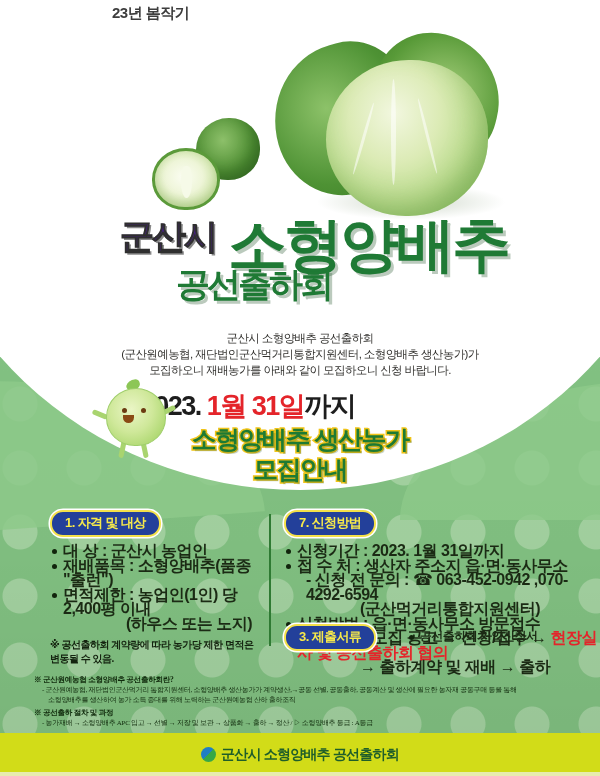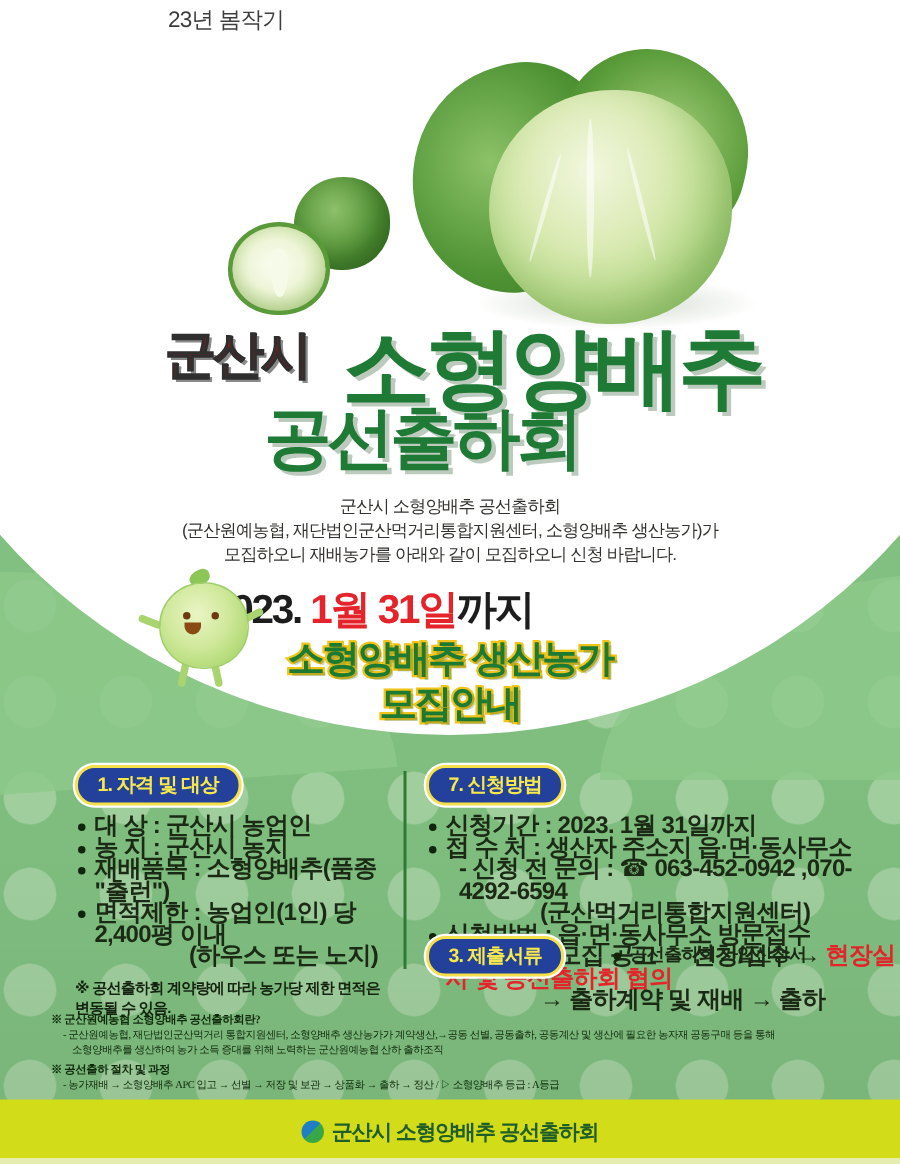--- a/index.html
+++ b/index.html
@@ -87,36 +87,36 @@
     border-radius:50% 50% 48% 48%;
     box-shadow:inset 0 -4px 10px rgba(120,160,90,.35);
     border:3px solid #5b9a3a;
   }
   .half-core{
     position:absolute;left:42%;top:26%;width:18%;height:58%;
     background:#f6fae8;border-radius:40% 40% 50% 50%;
   }
   .kicker{
     position:absolute;left:112px;top:4px;
-    font-size:15px;font-weight:normal;color:#3d3d3d;letter-spacing:-.5px;
+    font-size:15px;font-weight:bold;color:#3d3d3d;letter-spacing:-.5px;
   }
   .city{
-    position:absolute;left:110px;top:214px;
-    font-size:34px;font-weight:bold;color:#7f1d1d;letter-spacing:-2px;
+    position:absolute;left:120px;top:214px;
+    font-size:34px;font-weight:bold;color:#4c1d95;letter-spacing:-2px;
     -webkit-text-stroke:1px #2f2f2f;
     text-shadow:2px 2px 0 rgba(40,40,40,.55);
   }
   .main-title-1{
     position:absolute;left:228px;top:206px;
     font-size:59px;font-weight:bold;color:#1f7a35;letter-spacing:-3px;
     text-shadow:3px 3px 0 rgba(30,80,35,.30);
   }
   .main-title-2{
     position:absolute;left:176px;top:262px;
-    font-size:45px;font-weight:bold;color:#1f7a35;letter-spacing:-3px;
+    font-size:34px;font-weight:bold;color:#1f7a35;letter-spacing:-3px;
     text-shadow:3px 3px 0 rgba(30,80,35,.30);
   }
   
   .desc{
     position:absolute;left:0;top:330px;width:600px;text-align:center;
     font-size:11.5px;line-height:16px;color:#33322f;letter-spacing:-.6px;
   }
   
   .deadline{
     position:absolute;left:0;top:388px;width:496px;text-align:center;
@@ -273,21 +273,20 @@
     <div class="m-mouth"></div>
   </div>
 
   <div class="info">
     <div class="divider"></div>
 
     <div class="col-left">
       <span class="badge">1. 자격 및 대상</span>
       <ul class="bullets">
         <li class="dot">대      상 : 군산시 농업인</li>
-        <li class="dot">농      지 : 군산시 농지</li>
         <li class="dot">재배품목 : 소형양배추(품종 "출런")</li>
         <li class="dot">면적제한 : 농업인(1인) 당 2,400평 이내</li>
         <li class="cont">(하우스 또는 노지)</li>
       </ul>
       <div class="note">※ 공선출하회 계약량에 따라 농가당 제한 면적은 변동될 수 있음.</div>
     </div>
 
     <div class="col-right">
       <span class="badge">7. 신청방법</span>
       <ul class="bullets">

